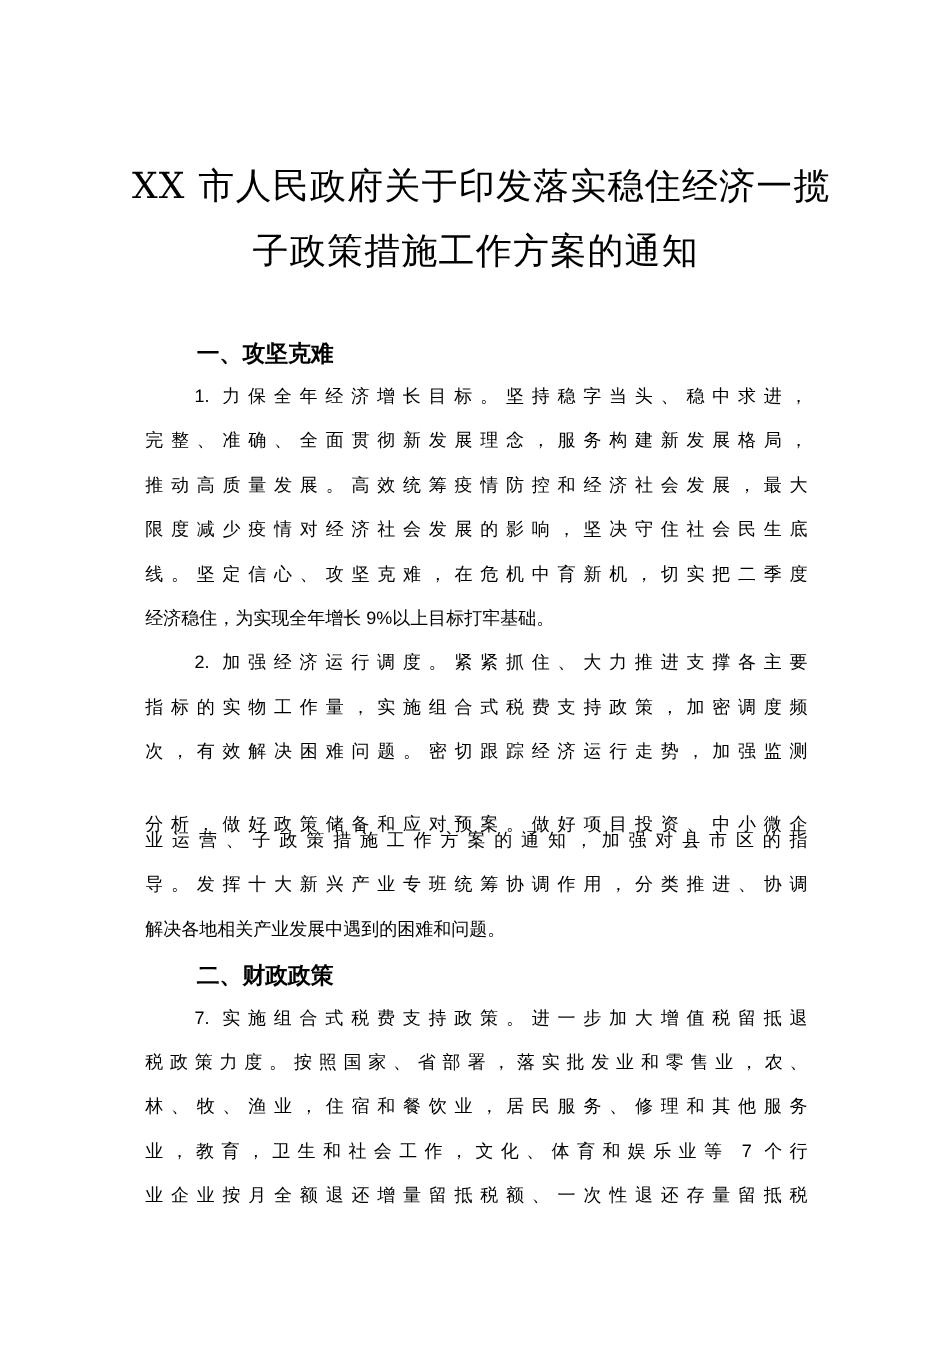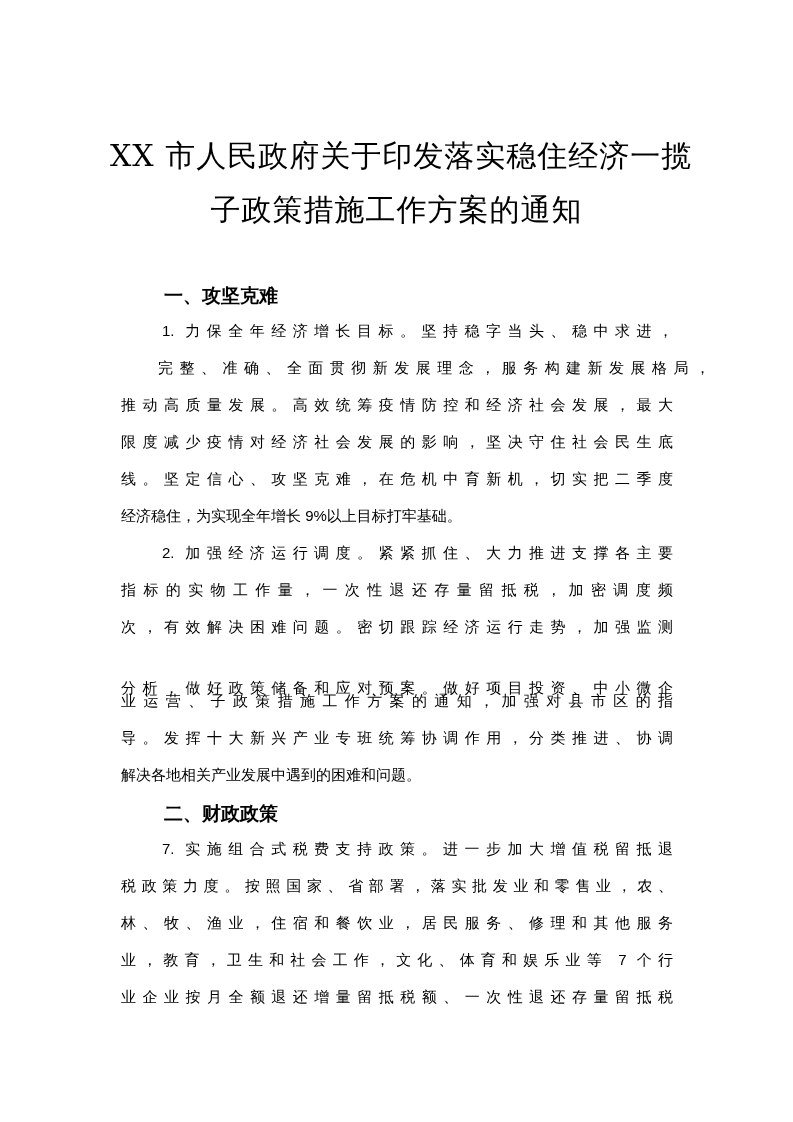--- a/index.html
+++ b/index.html
@@ -30,28 +30,28 @@
 <body>
 
 <div class="page">
 
   <div class="title l1">XX 市人民政府关于印发落实稳住经济一揽</div>
   <div class="title l2">子政策措施工作方案的通知</div>
 
   <div class="heading" style="top:285px;">一、攻坚克难</div>
 
   <div class="line first" style="top:321px;">1. 力保全年经济增长目标。坚持稳字当头、稳中求进，</div>
-  <div class="line" style="top:358px;margin-left:37px;">完整、准确、全面贯彻新发展理念，服务构建新发展格局，</div>
+  <div class="line" style="top:358px;">完整、准确、全面贯彻新发展理念，服务构建新发展格局，</div>
   <div class="line" style="top:395px;">推动高质量发展。高效统筹疫情防控和经济社会发展，最大</div>
   <div class="line" style="top:432px;">限度减少疫情对经济社会发展的影响，坚决守住社会民生底</div>
   <div class="line" style="top:469px;">线。坚定信心、攻坚克难，在危机中育新机，切实把二季度</div>
   <div class="line last" style="top:506px;">经济稳住，为实现全年增长 9%以上目标打牢基础。</div>
 
   <div class="line first" style="top:543px;">2. 加强经济运行调度。紧紧抓住、大力推进支撑各主要</div>
-  <div class="line" style="top:580px;">指标的实物工作量，一次性退还存量留抵税，加密调度频</div>
+  <div class="line" style="top:580px;">指标的实物工作量，实施组合式税费支持政策，加密调度频</div>
   <div class="line" style="top:617px;">次，有效解决困难问题。密切跟踪经济运行走势，加强监测</div>
   <div class="line" style="top:654px;margin-top:24px;">分析，做好政策储备和应对预案。做好项目投资、中小微企</div>
   <div class="line" style="top:691px;">业运营、子政策措施工作方案的通知，加强对县市区的指</div>
   <div class="line" style="top:728px;">导。发挥十大新兴产业专班统筹协调作用，分类推进、协调</div>
   <div class="line last" style="top:765px;">解决各地相关产业发展中遇到的困难和问题。</div>
 
   <div class="heading" style="top:803px;">二、财政政策</div>
 
   <div class="line first" style="top:839px;">7. 实施组合式税费支持政策。进一步加大增值税留抵退</div>
   <div class="line" style="top:876px;">税政策力度。按照国家、省部署，落实批发业和零售业，农、</div>

